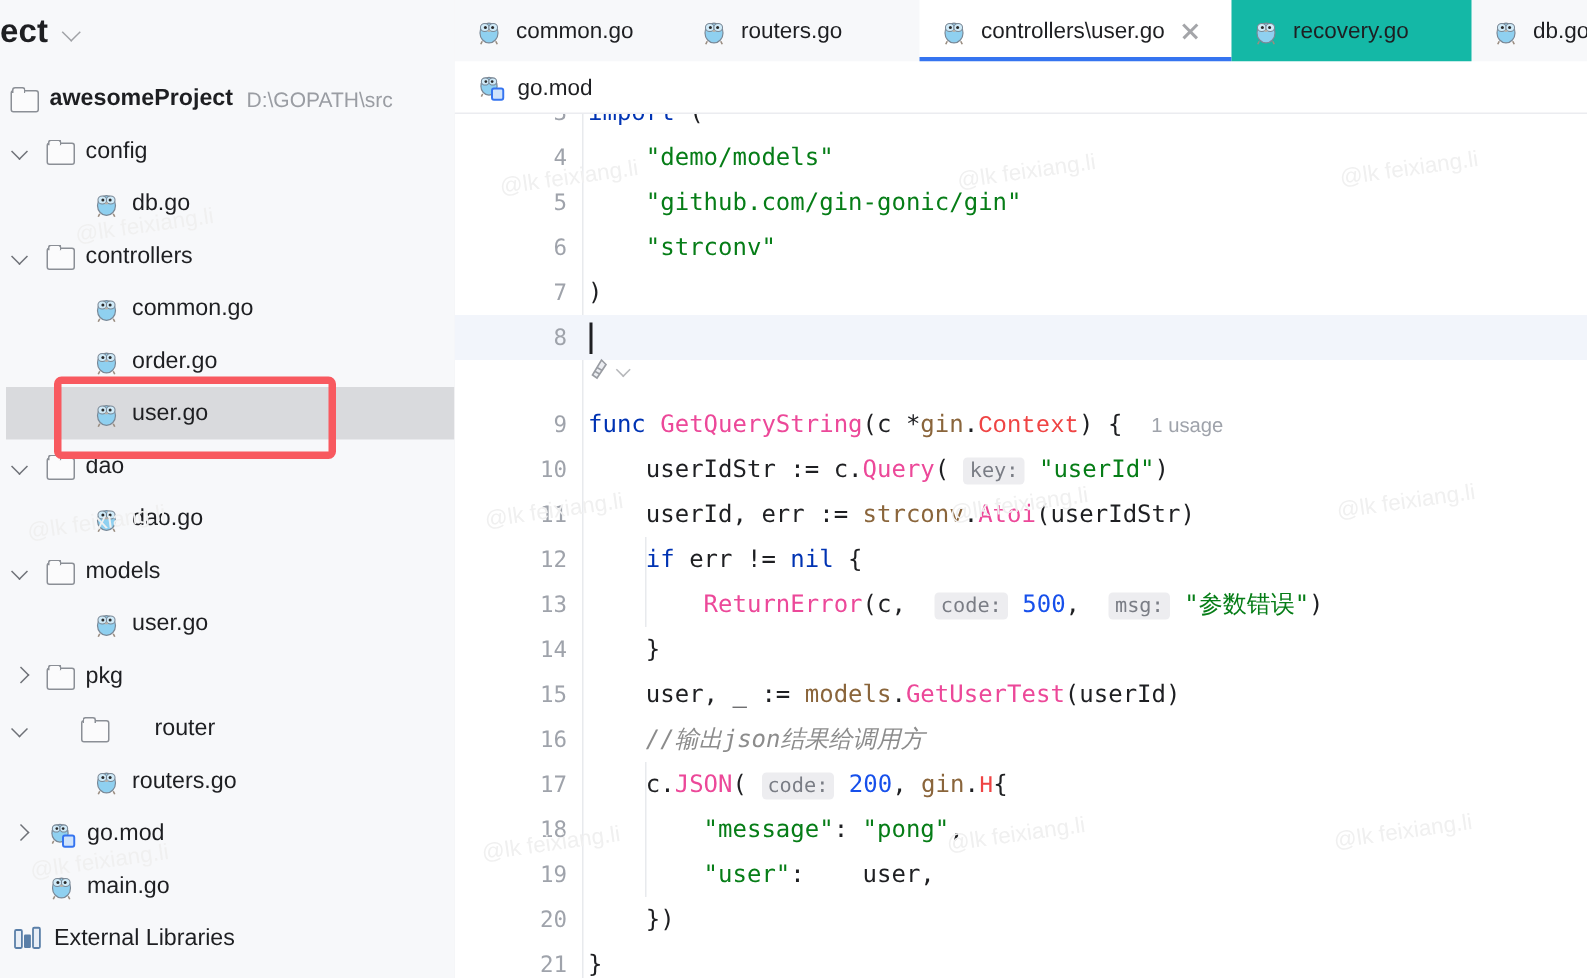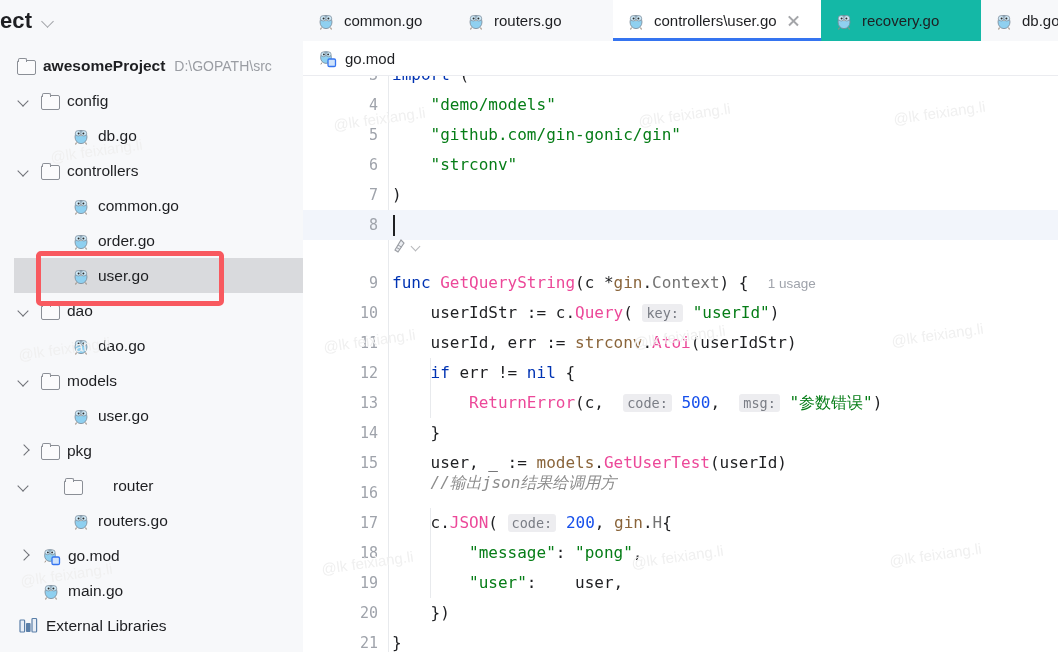--- a/index.html
+++ b/index.html
@@ -27,21 +27,21 @@
   }
   .chev-down{
     margin-left:10px;width:14px;height:14px;position:relative;opacity:.55;
   }
   .chev-down:before{
     content:"";position:absolute;left:1px;top:3px;width:8px;height:8px;
     border-right:1.6px solid #5a5d63;border-bottom:1.6px solid #5a5d63;
     transform:rotate(45deg);
   }
 
-  .tree{position:absolute;left:14px;top:48px;width:303px;text-align:right;}
+  .tree{position:absolute;left:4px;top:48px;width:303px;text-align:right;}
   .row{
     position:relative;height:35px;display:flex;align-items:center;
     white-space:nowrap;
   }
   .row.sel{background:#d9dadd;}
   .arrow{
     position:absolute;width:14px;height:14px;
   }
   .arrow.down:before{
     content:"";position:absolute;left:2px;top:3px;width:7px;height:7px;
@@ -134,21 +134,21 @@
   }
   .gsep{position:absolute;left:85px;top:0;width:1px;height:100%;background:#e8eaed;}
   .ctext{
     position:absolute;left:89px;line-height:30px;white-space:pre;
     color:#1e1f22;
   }
   .kw{color:#0033b3;font-weight:normal;}
   .str{color:#067d17;}
   .num{color:#1750eb;}
   .fn{color:#ec4899;}
-  .typ{color:#737373;}
+  .typ{color:#ef4444;font-family:Liberation Mono, monospace;}
   .pkg{color:#8a653b;}
   .cmt{color:#8c8c8c;font-style:italic;}
   .hint{
     background:#ededf0;color:#7a7d85;border-radius:3px;
     padding:1px 4px;font-size:13.5px;
   }
   .usage{color:#9fa3ab;font-size:13.5px;font-family:"Liberation Sans",sans-serif;}
   .caret{
     position:absolute;width:2px;height:21px;background:#1e1f22;
   }
@@ -531,21 +531,21 @@
       <div class="lnum" style="top:312px;">13</div>
       <div class="ctext" style="top:312px;">        <span class="fn">ReturnError</span>(c,  <span class="hint">code:</span> <span class="num">500</span>,  <span class="hint">msg:</span> <span class="str">"参数错误"</span>)</div>
 
       <div class="lnum" style="top:342px;">14</div>
       <div class="ctext" style="top:342px;">    }</div>
 
       <div class="lnum" style="top:372px;">15</div>
       <div class="ctext" style="top:372px;">    user, _ := <span class="pkg">models</span>.<span class="fn">GetUserTest</span>(userId)</div>
 
       <div class="lnum" style="top:402px;">16</div>
-      <div class="ctext cmt" style="top:392px;font-style:italic;">    //输出json结果给调用方</div>
+      <div class="ctext cmt" style="top:402px;font-style:italic;">    //输出json结果给调用方</div>
 
       <div class="lnum" style="top:432px;">17</div>
       <div class="ctext" style="top:432px;">    c.<span class="fn">JSON</span>( <span class="hint">code:</span> <span class="num">200</span>, <span class="pkg">gin</span>.<span class="typ">H</span>{</div>
 
       <div class="lnum" style="top:462px;">18</div>
       <div class="ctext" style="top:462px;">        <span class="str">"message"</span>: <span class="str">"pong"</span>,</div>
 
       <div class="lnum" style="top:492px;">19</div>
       <div class="ctext" style="top:492px;">        <span class="str">"user"</span>:    user,</div>
 

